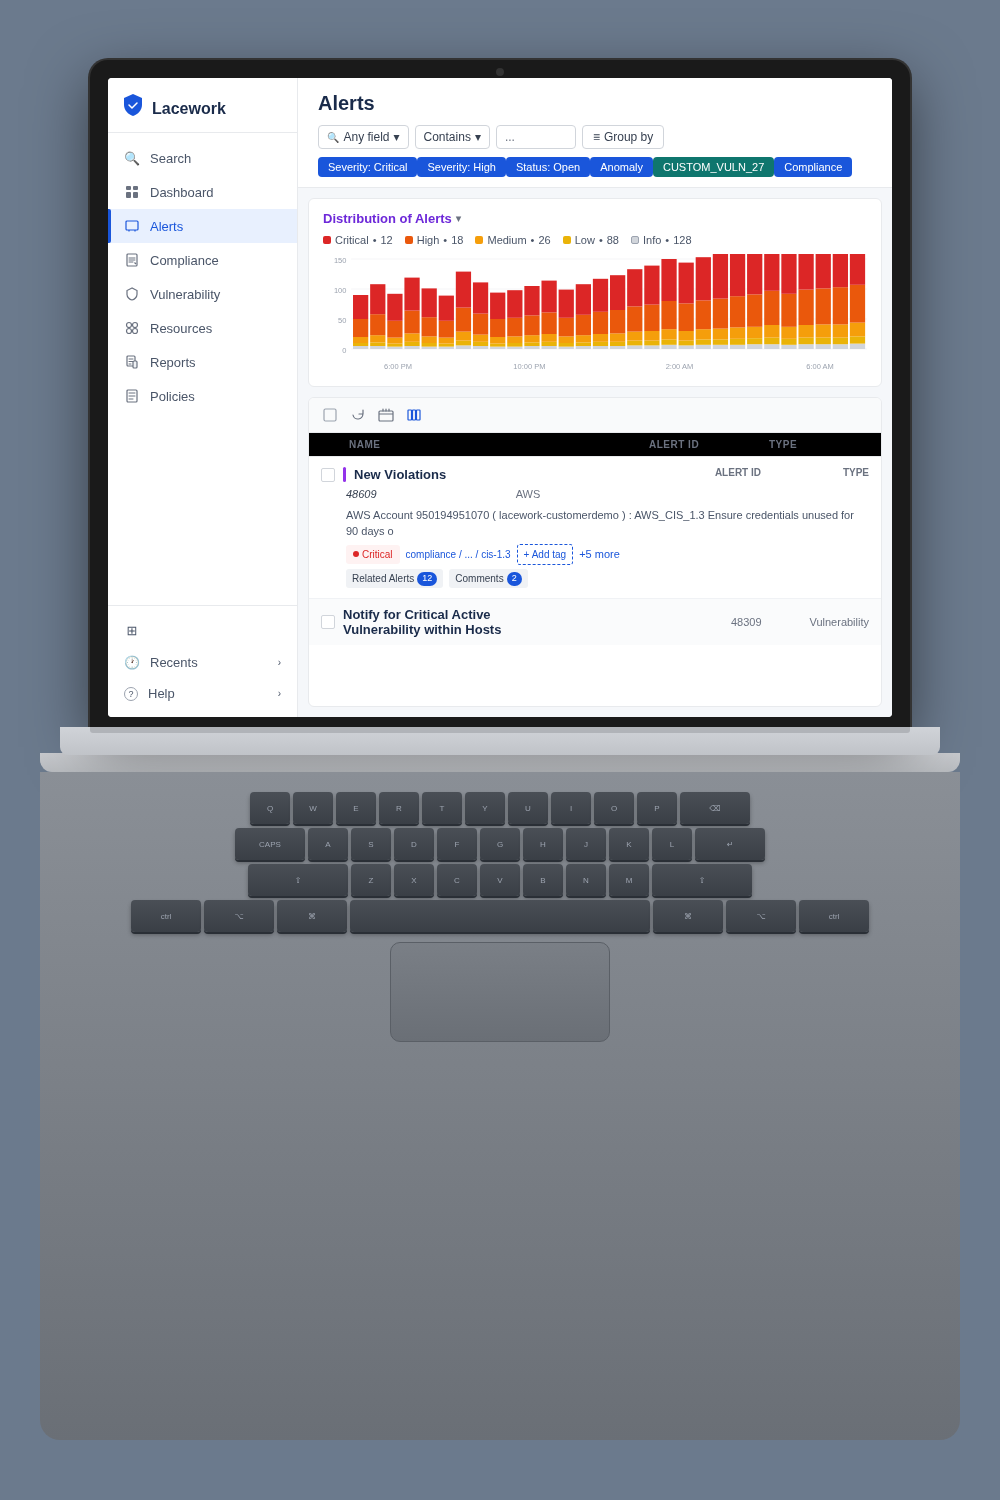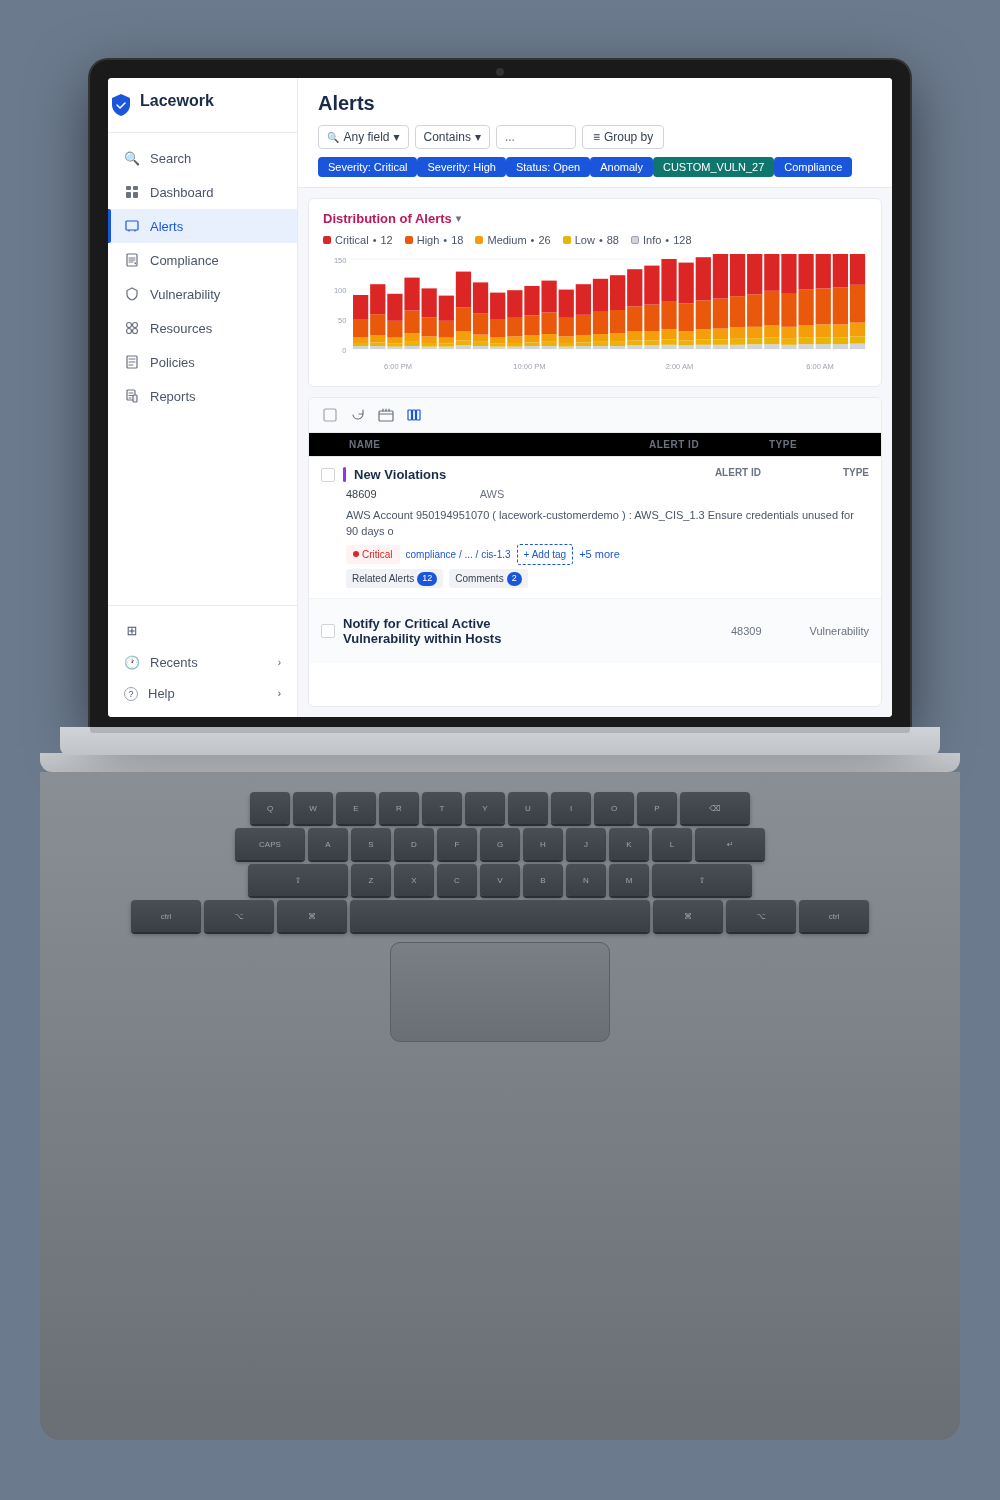--- a/index.html
+++ b/index.html
@@ -59,23 +59,23 @@
       width: 190px;
       min-width: 190px;
       background: #fff;
       border-right: 1px solid #e8eaed;
       display: flex;
       flex-direction: column;
       height: 100%;
     }
 
     .logo-area {
-      padding: 14px 0;
-      display: flex;
-      align-items: flex-start;
+      padding: 14px 12px;
+      display: flex;
+      align-items: flex-end;
       gap: 6px;
       border-bottom: 1px solid #e8eaed;
     }
 
     .logo-icon {
       width: 26px;
       height: 26px;
     }
 
     .logo-text {
@@ -248,21 +248,21 @@
     .chart-title-row {
       display: flex;
       align-items: center;
       gap: 4px;
       margin-bottom: 8px;
     }
 
     .chart-title {
       font-size: 13px;
       font-weight: 600;
-      color: #be185d;
+      color: #6d28d9;
     }
 
     .chart-chevron {
       font-size: 11px;
       color: #6b7280;
     }
 
     .chart-legend {
       display: flex;
       align-items: center;
@@ -464,21 +464,21 @@
     .count-badge {
       background: #1a56db;
       color: #fff;
       border-radius: 8px;
       padding: 0 5px;
       font-size: 9px;
     }
 
     
     .alert-row-2 {
-      padding: 17px 12px;
+      padding: 8px 12px;
       background: #fafbfc;
     }
 
     .alert-row-2-header {
       display: flex;
       align-items: center;
       gap: 8px;
     }
 
     
@@ -626,35 +626,35 @@
                 <circle cx="10" cy="4" r="2.5" stroke="#6b7280" stroke-width="1.2" fill="none"></circle>
                 <circle cx="4" cy="10" r="2.5" stroke="#6b7280" stroke-width="1.2" fill="none"></circle>
                 <circle cx="10" cy="10" r="2.5" stroke="#6b7280" stroke-width="1.2" fill="none"></circle>
               </svg>
             </span>
             <span>Resources</span>
           </div>
           <div class="nav-item">
             <span class="nav-icon">
               <svg width="14" height="14" viewBox="0 0 14 14" fill="none">
-                <rect x="2" y="1" width="10" height="12" rx="1" stroke="#6b7280" stroke-width="1.2" fill="none"></rect>
-                <path d="M4 4h6M4 7h6M4 10h4" stroke="#6b7280" stroke-width="1" stroke-linecap="round"></path>
-              </svg>
-            </span>
-            <span>Policies</span>
-          </div>
-          <div class="nav-item">
-            <span class="nav-icon">
-              <svg width="14" height="14" viewBox="0 0 14 14" fill="none">
                 <rect x="2" y="1" width="8" height="10" rx="1" stroke="#6b7280" stroke-width="1.2" fill="none"></rect>
                 <path d="M4 4h4M4 6.5h4M4 9h2" stroke="#6b7280" stroke-width="1" stroke-linecap="round"></path>
                 <rect x="8" y="6" width="4" height="7" rx="1" fill="#f0f2f5" stroke="#6b7280" stroke-width="1.2"></rect>
               </svg>
             </span>
             <span>Reports</span>
+          </div>
+          <div class="nav-item">
+            <span class="nav-icon">
+              <svg width="14" height="14" viewBox="0 0 14 14" fill="none">
+                <rect x="2" y="1" width="10" height="12" rx="1" stroke="#6b7280" stroke-width="1.2" fill="none"></rect>
+                <path d="M4 4h6M4 7h6M4 10h4" stroke="#6b7280" stroke-width="1" stroke-linecap="round"></path>
+              </svg>
+            </span>
+            <span>Policies</span>
           </div>
         </div>
 
         <div class="sidebar-bottom">
           <div class="sidebar-bottom-item">
             <span class="nav-icon">⊞</span>
           </div>
           <div class="sidebar-bottom-item">
             <span class="nav-icon">🕐</span>
             <span>Recents</span>
@@ -966,21 +966,21 @@
             <div class="alert-row-header">
               <div class="alert-checkbox"></div>
               <div class="alert-left-border"></div>
               <div class="alert-name">New Violations</div>
               <div style="flex:1"></div>
               <div class="alert-id" style="font-size:10px;font-weight:600;color:#6b7280;margin-right:40px;">ALERT ID</div>
               <div class="alert-type" style="font-size:10px;font-weight:600;color:#6b7280;">TYPE</div>
             </div>
             <div class="alert-details">
               <div class="alert-account">
-                <span style="margin-right:80px;color:#374151;font-weight:500;">48609</span>
+                <span style="margin-right:116px;color:#374151;font-weight:500;font-style:italic;">48609</span>
                 <span style="margin-left:20px;">AWS</span>
               </div>
               <div style="font-size:11px;color:#4a5568;margin-bottom:4px;">AWS Account 950194951070 ( lacework-customerdemo ) : AWS_CIS_1.3 Ensure credentials unused for 90 days o</div>
               <div class="alert-tags">
                 <span class="severity-badge severity-critical">
                   <span class="severity-dot-critical"></span>
                   <span>Critical</span>
                 </span>
                 <a class="compliance-link">compliance / ... / cis-1.3</a>
                 <span class="add-tag-btn">+ Add tag</span>

